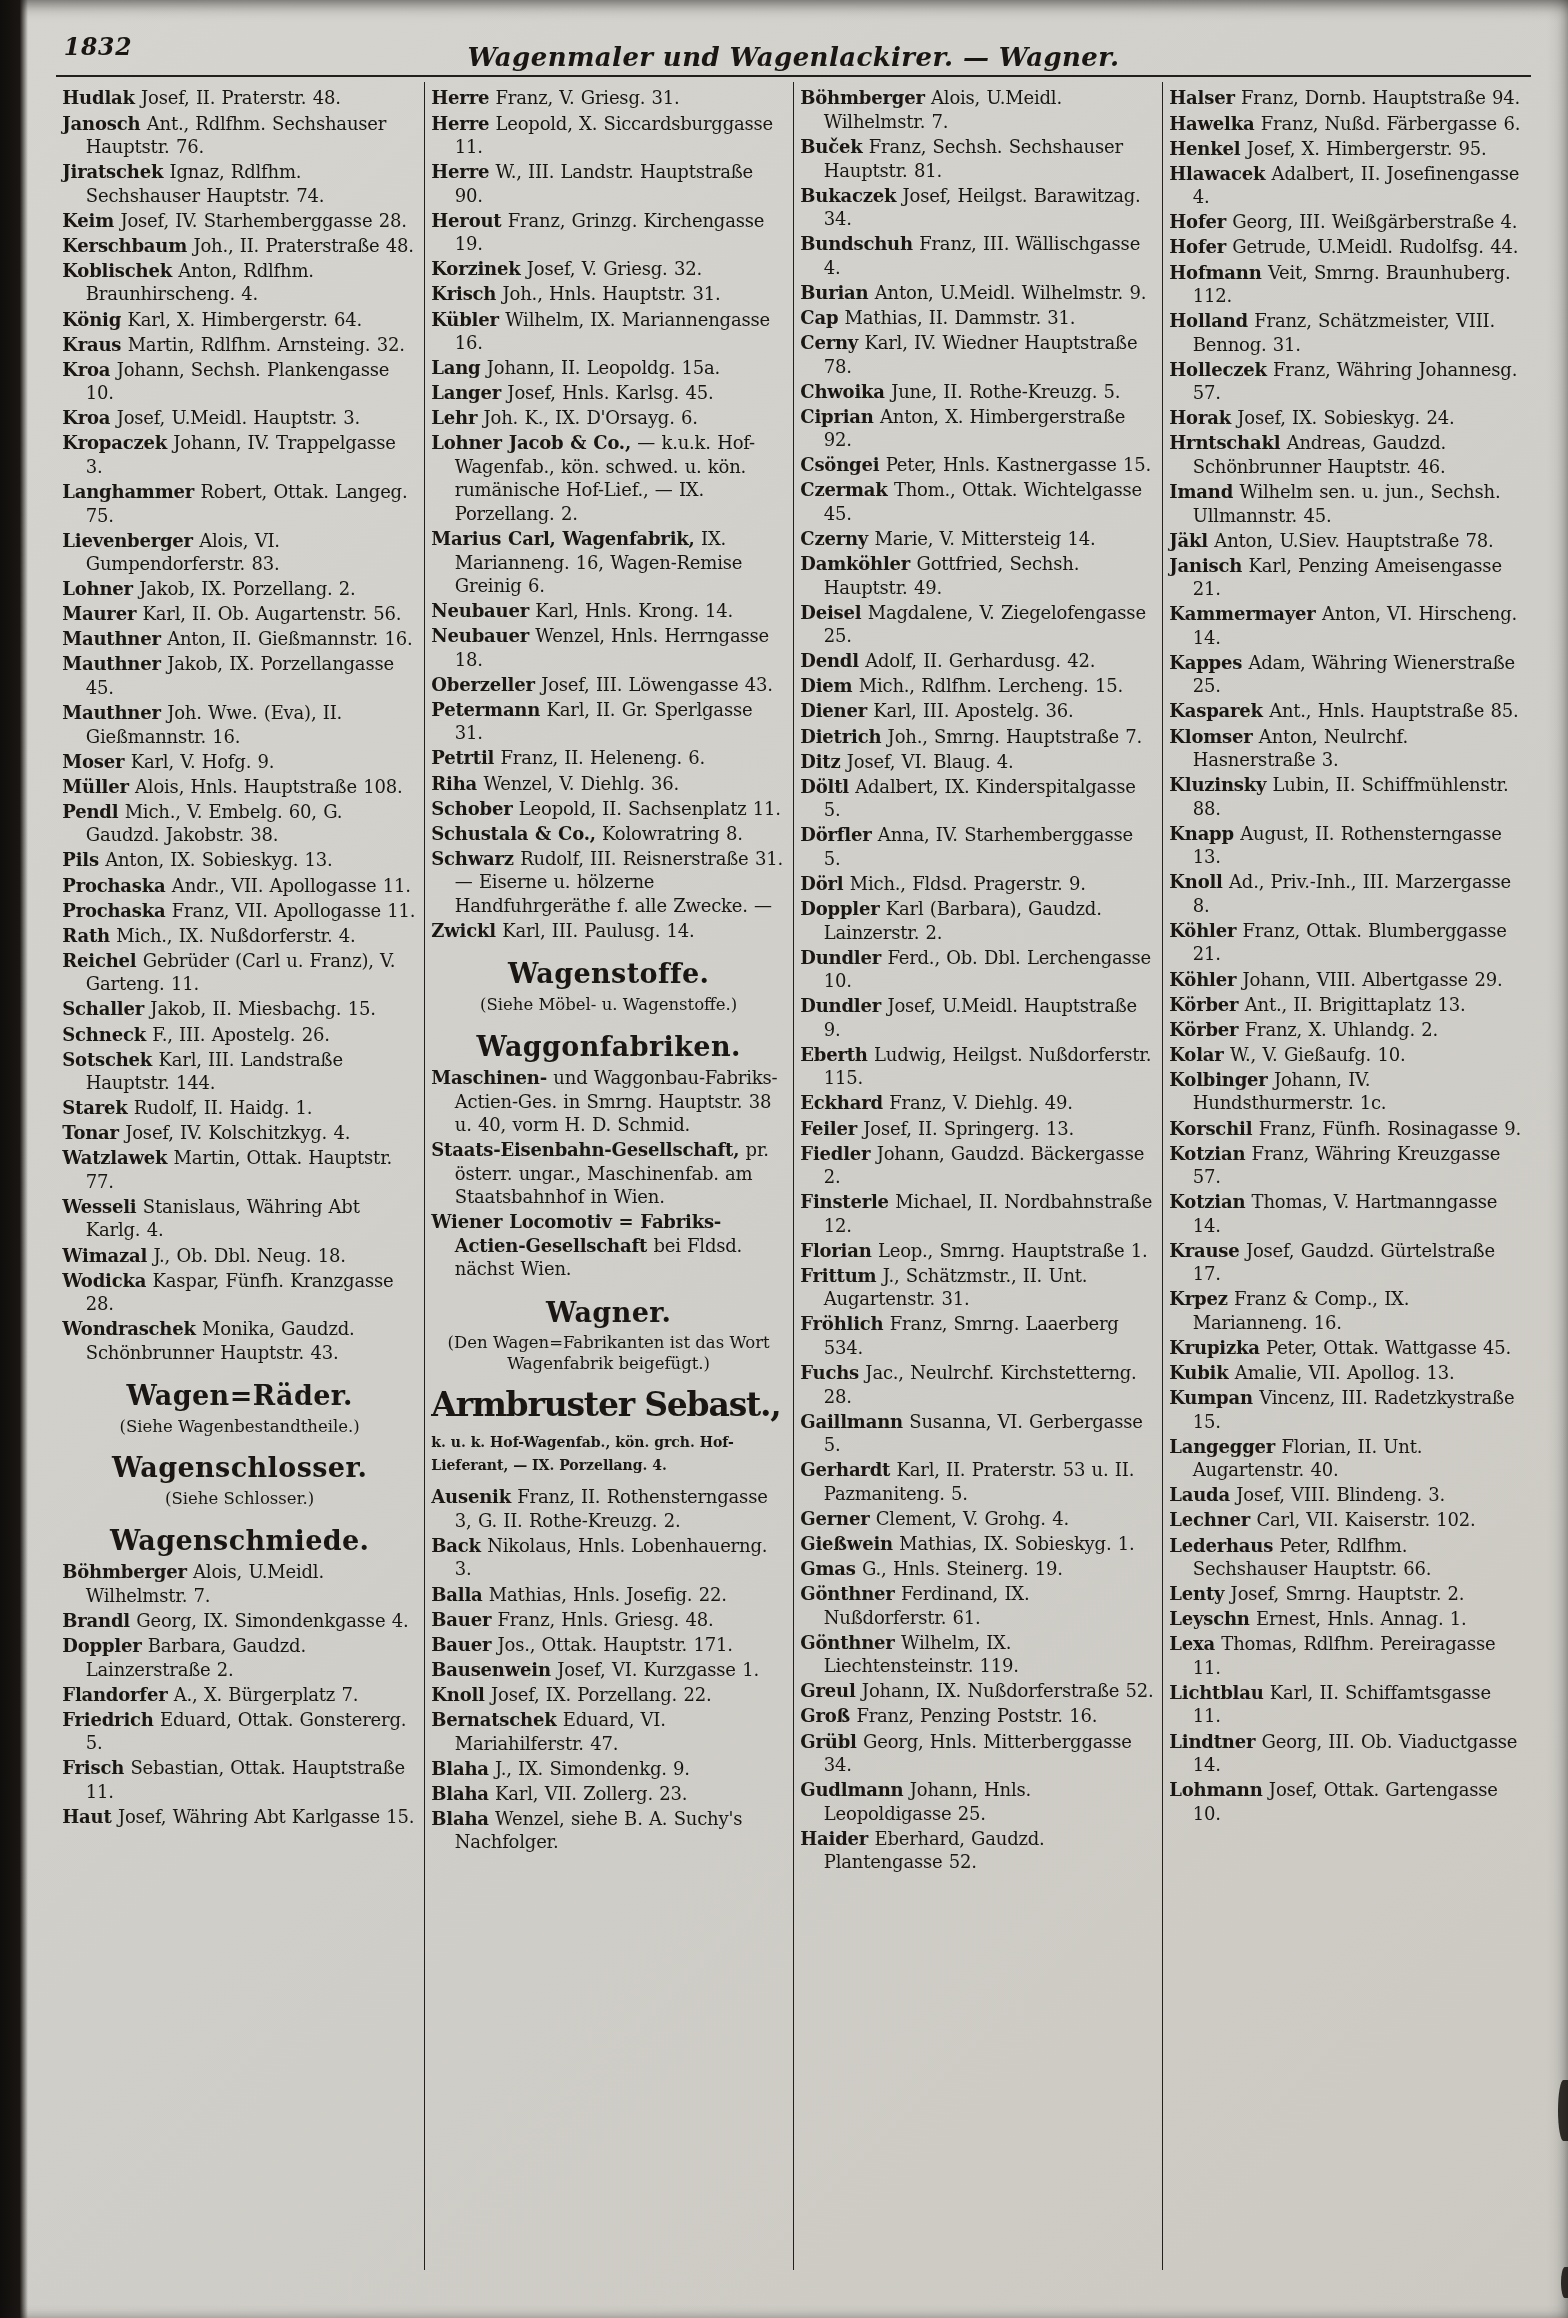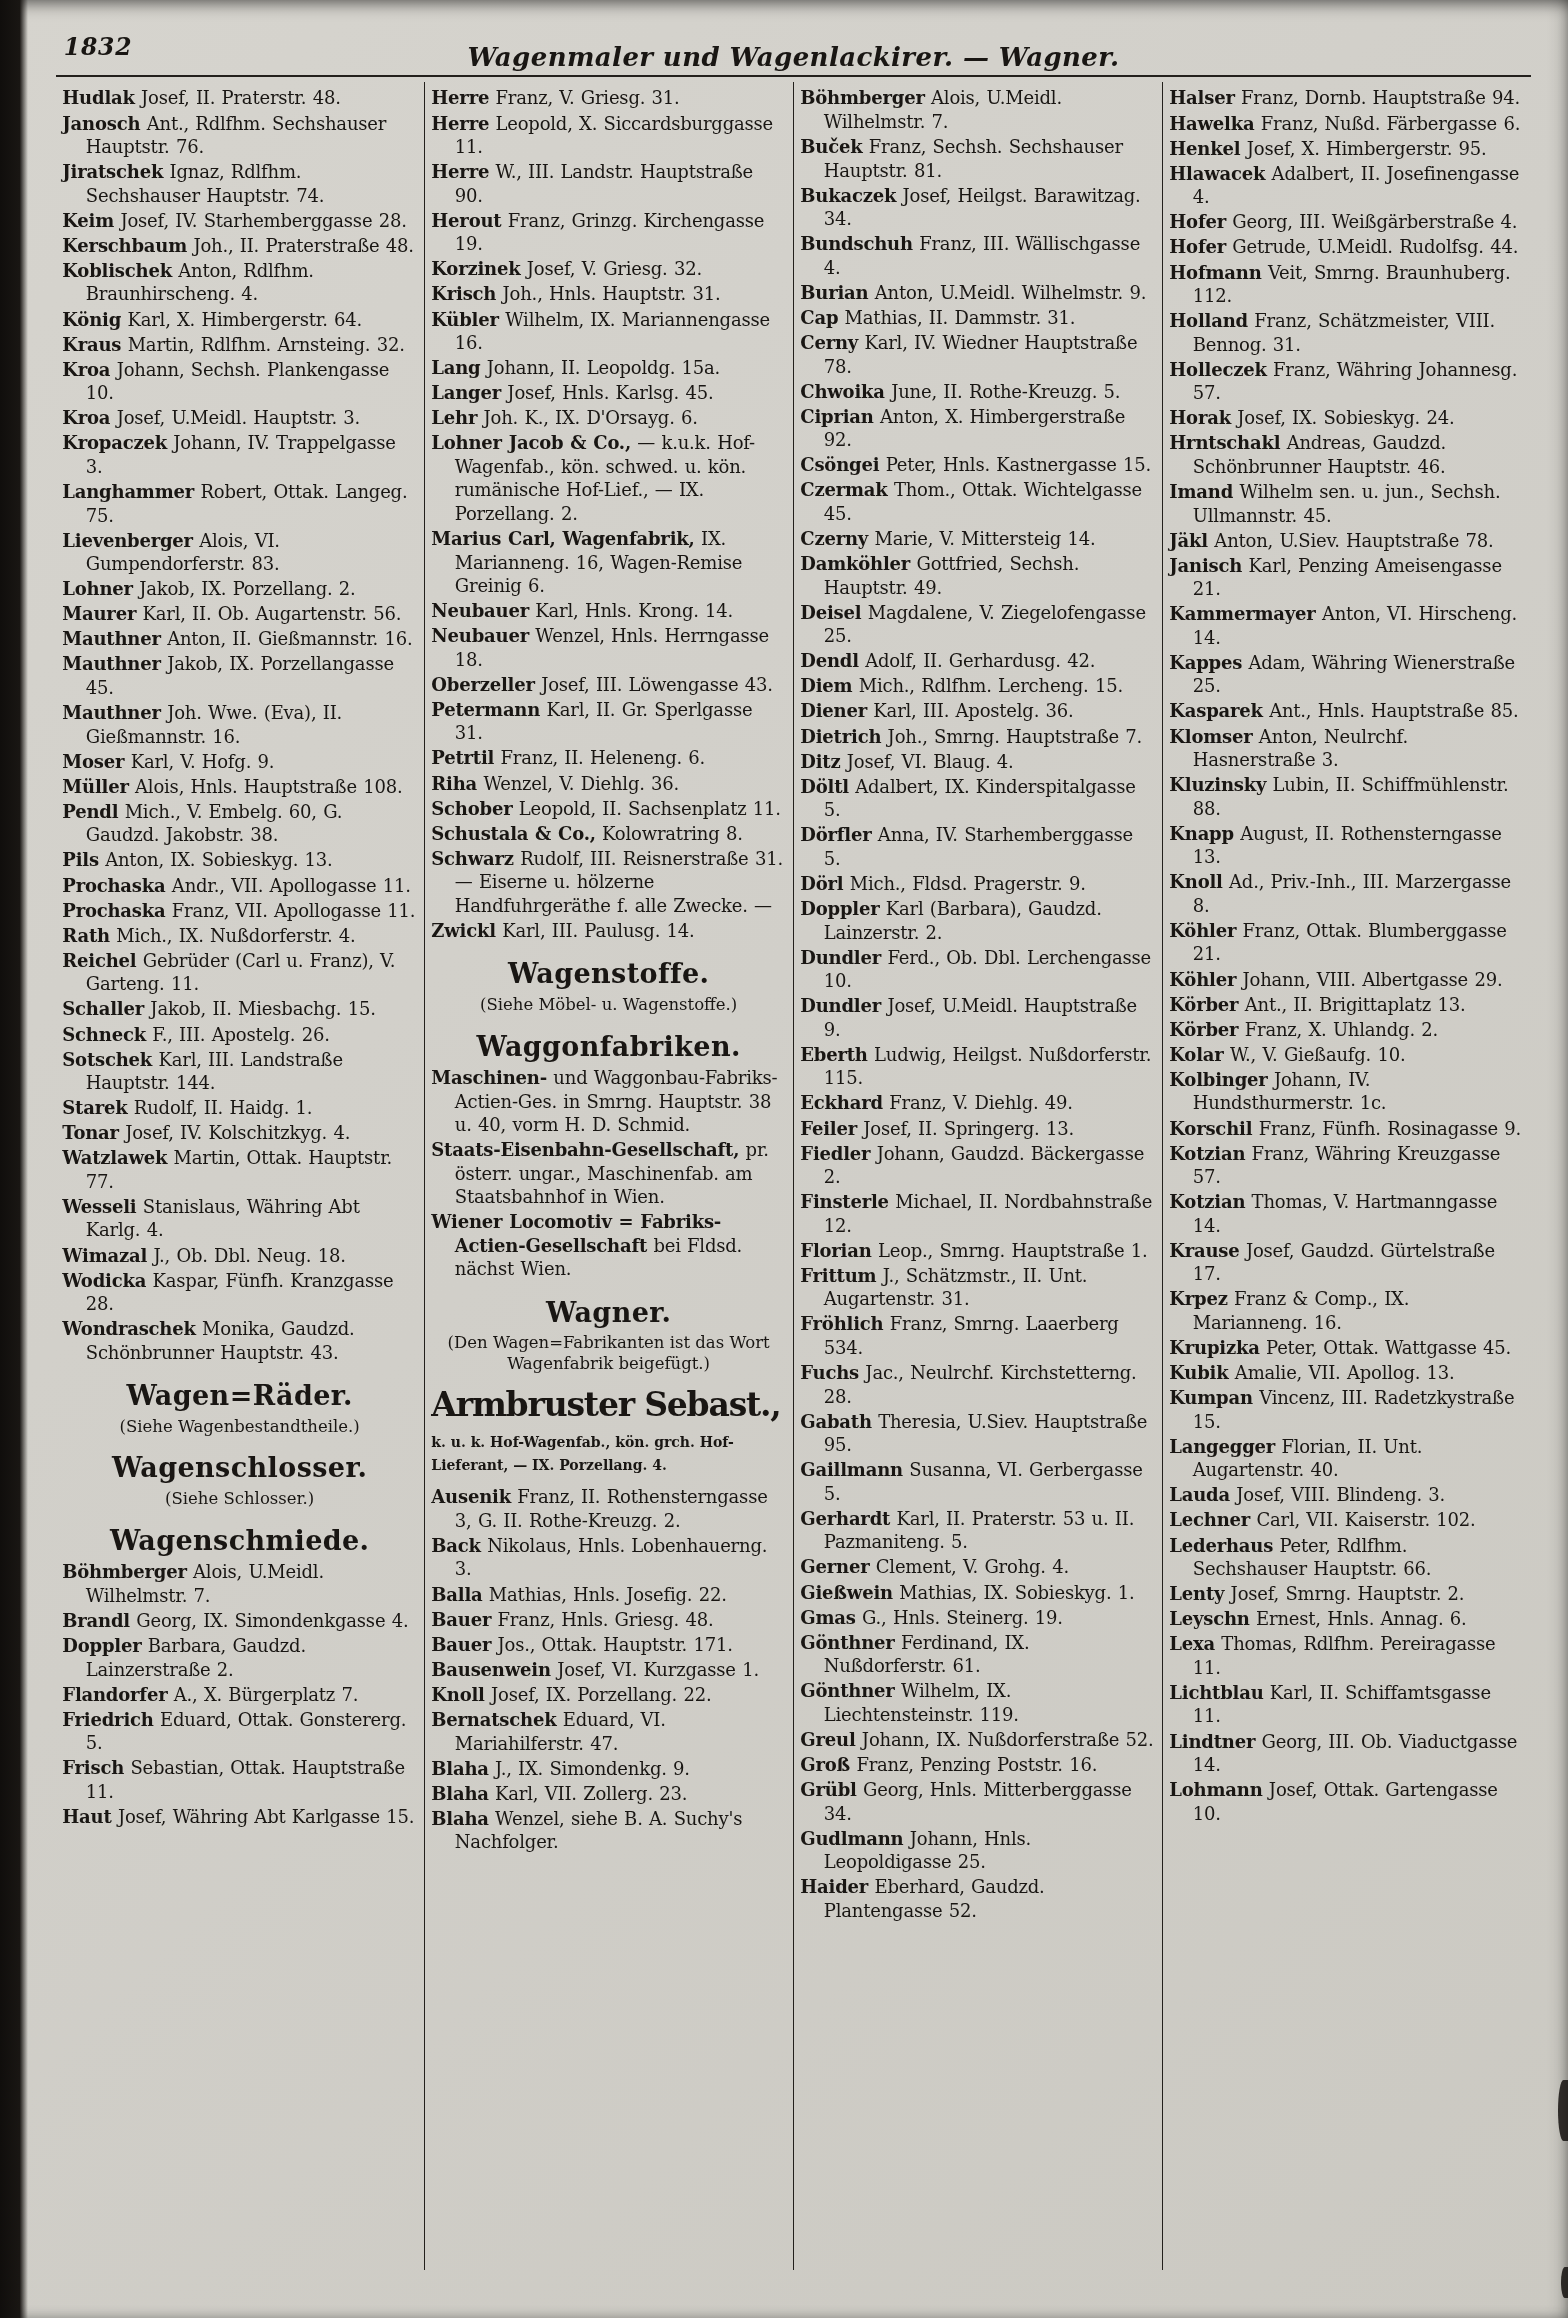--- a/index.html
+++ b/index.html
@@ -170,21 +170,20 @@
         <p class="entry"><b class="nm">Dundler</b> <span>Josef, U.Meidl. Hauptstraße 9.</span></p>
         <p class="entry"><b class="nm">Eberth</b> <span>Ludwig, Heilgst. Nußdorferstr. 115.</span></p>
         <p class="entry"><b class="nm">Eckhard</b> <span>Franz, V. Diehlg. 49.</span></p>
         <p class="entry"><b class="nm">Feiler</b> <span>Josef, II. Springerg. 13.</span></p>
         <p class="entry"><b class="nm">Fiedler</b> <span>Johann, Gaudzd. Bäckergasse 2.</span></p>
         <p class="entry"><b class="nm">Finsterle</b> <span>Michael, II. Nordbahnstraße 12.</span></p>
         <p class="entry"><b class="nm">Florian</b> <span>Leop., Smrng. Hauptstraße 1.</span></p>
         <p class="entry"><b class="nm">Frittum</b> <span>J., Schätzmstr., II. Unt. Augartenstr. 31.</span></p>
         <p class="entry"><b class="nm">Fröhlich</b> <span>Franz, Smrng. Laaerberg 534.</span></p>
         <p class="entry"><b class="nm">Fuchs</b> <span>Jac., Neulrchf. Kirchstetterng. 28.</span></p>
-        <p class="entry"><b class="nm">Gabath</b> <span>Theresia, U.Siev. Hauptstraße 95.</span></p>
         <p class="entry"><b class="nm">Gaillmann</b> <span>Susanna, VI. Gerbergasse 5.</span></p>
         <p class="entry"><b class="nm">Gerhardt</b> <span>Karl, II. Praterstr. 53 u. II. Pazmaniteng. 5.</span></p>
         <p class="entry"><b class="nm">Gerner</b> <span>Clement, V. Grohg. 4.</span></p>
         <p class="entry"><b class="nm">Gießwein</b> <span>Mathias, IX. Sobieskyg. 1.</span></p>
         <p class="entry"><b class="nm">Gmas</b> <span>G., Hnls. Steinerg. 19.</span></p>
         <p class="entry"><b class="nm">Gönthner</b> <span>Ferdinand, IX. Nußdorferstr. 61.</span></p>
         <p class="entry"><b class="nm">Gönthner</b> <span>Wilhelm, IX. Liechtensteinstr. 119.</span></p>
         <p class="entry"><b class="nm">Greul</b> <span>Johann, IX. Nußdorferstraße 52.</span></p>
         <p class="entry"><b class="nm">Groß</b> <span>Franz, Penzing Poststr. 16.</span></p>
         <p class="entry"><b class="nm">Grübl</b> <span>Georg, Hnls. Mitterberggasse 34.</span></p>
@@ -225,21 +224,21 @@
         <p class="entry"><b class="nm">Krause</b> <span>Josef, Gaudzd. Gürtelstraße 17.</span></p>
         <p class="entry"><b class="nm">Krpez</b> <span>Franz &amp; Comp., IX. Marianneng. 16.</span></p>
         <p class="entry"><b class="nm">Krupizka</b> <span>Peter, Ottak. Wattgasse 45.</span></p>
         <p class="entry"><b class="nm">Kubik</b> <span>Amalie, VII. Apollog. 13.</span></p>
         <p class="entry"><b class="nm">Kumpan</b> <span>Vincenz, III. Radetzkystraße 15.</span></p>
         <p class="entry"><b class="nm">Langegger</b> <span>Florian, II. Unt. Augartenstr. 40.</span></p>
         <p class="entry"><b class="nm">Lauda</b> <span>Josef, VIII. Blindeng. 3.</span></p>
         <p class="entry"><b class="nm">Lechner</b> <span>Carl, VII. Kaiserstr. 102.</span></p>
         <p class="entry"><b class="nm">Lederhaus</b> <span>Peter, Rdlfhm. Sechshauser Hauptstr. 66.</span></p>
         <p class="entry"><b class="nm">Lenty</b> <span>Josef, Smrng. Hauptstr. 2.</span></p>
-        <p class="entry"><b class="nm">Leyschn</b> <span>Ernest, Hnls. Annag. 6.</span></p>
+        <p class="entry"><b class="nm">Leyschn</b> <span>Ernest, Hnls. Annag. 1.</span></p>
         <p class="entry"><b class="nm">Lexa</b> <span>Thomas, Rdlfhm. Pereiragasse 11.</span></p>
         <p class="entry"><b class="nm">Lichtblau</b> <span>Karl, II. Schiffamtsgasse 11.</span></p>
         <p class="entry"><b class="nm">Lindtner</b> <span>Georg, III. Ob. Viaductgasse 14.</span></p>
         <p class="entry"><b class="nm">Lohmann</b> <span>Josef, Ottak. Gartengasse 10.</span></p>
       </div>
     </div>
 </div>
 
 
 </body></html>

